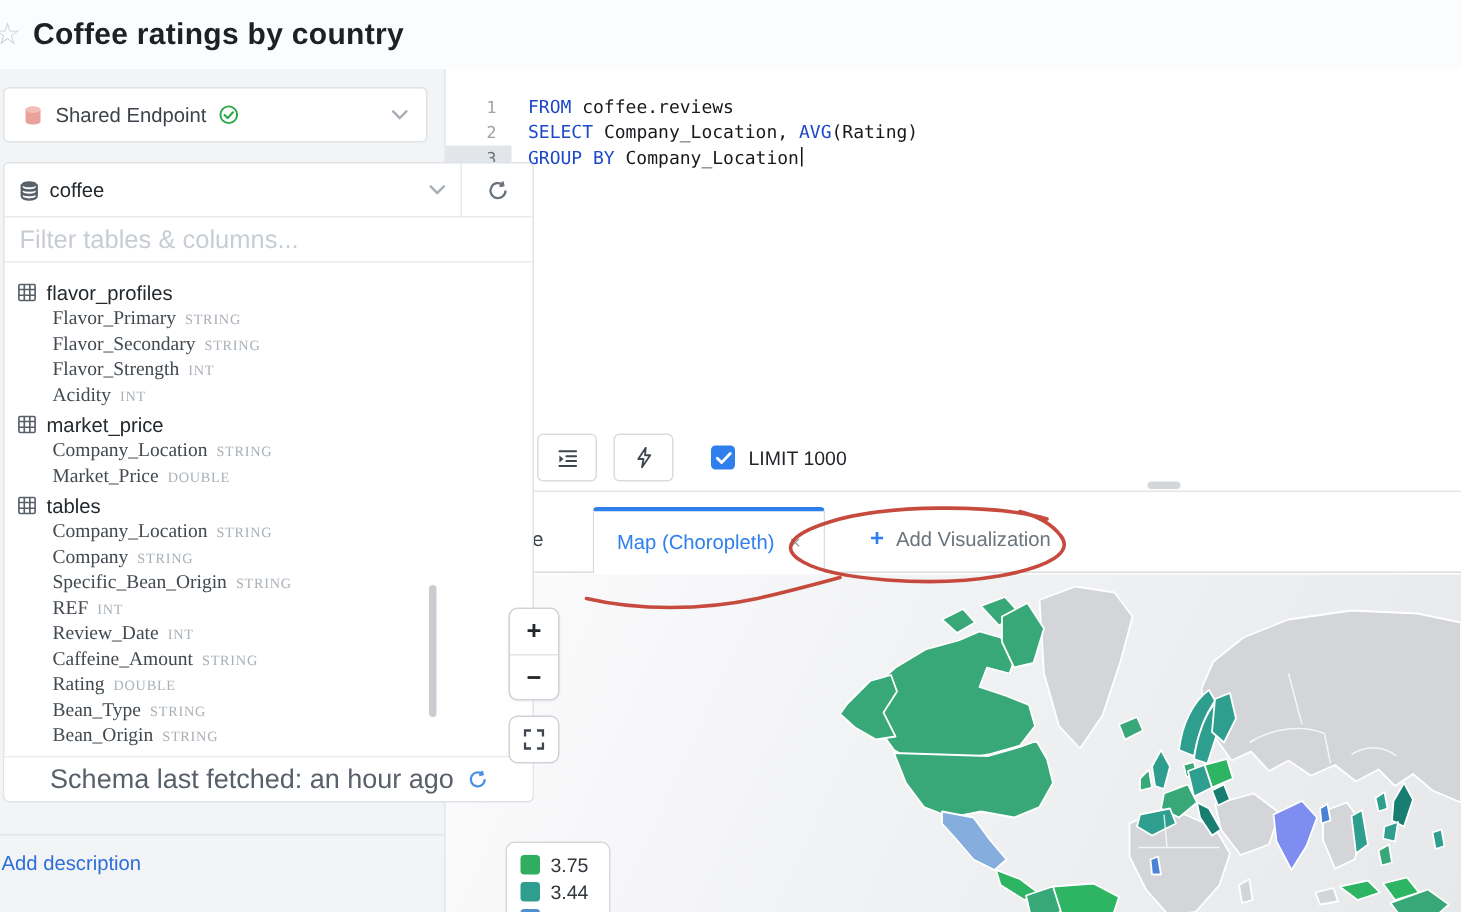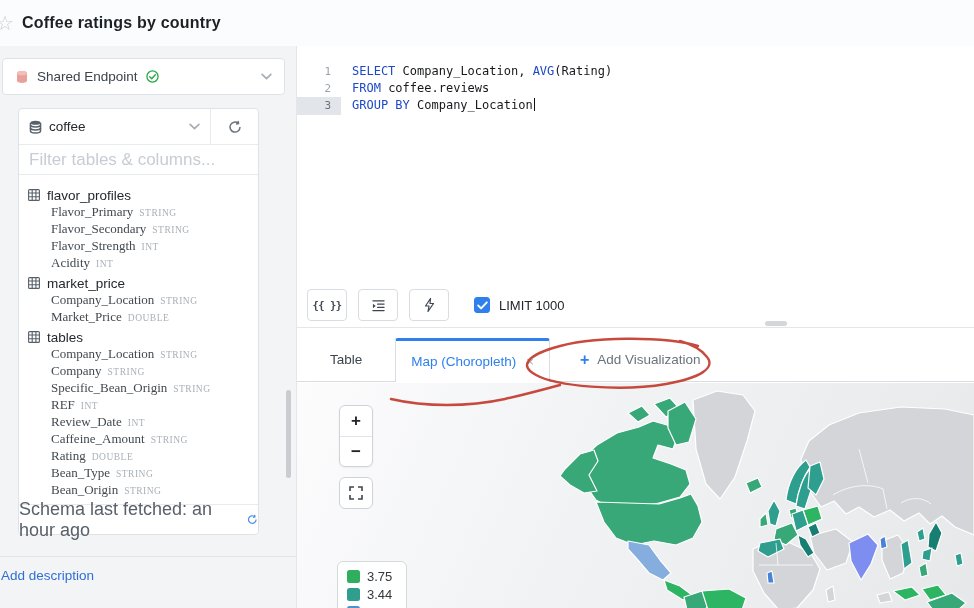--- a/index.html
+++ b/index.html
@@ -2,30 +2,30 @@
 <html><head>
 <meta charset="utf-8">
 <style>
   * { margin:0; padding:0; box-sizing:border-box; }
   html,body { width:974px; height:608px; overflow:hidden; }
   body { font-family:"Liberation Sans", sans-serif; background:#f3f4f6; position:relative; color:#24292e; }
 
   
   .header { position:absolute; top:0; left:0; right:0; height:46px; background:#fbfcfd; display:flex; align-items:center; z-index:3; }
   .star { color:#c9ced4; font-size:20px; margin-left:-4px; width:22px; line-height:46px; }
-  .title { font-size:16px; font-weight:700; color:#1c2126; margin-left:4px; letter-spacing:.2px; }
+  .title { font-size:20px; font-weight:700; color:#1c2126; margin-left:4px; letter-spacing:.2px; }
 
   
   .sidebar { position:absolute; top:46px; left:0; width:297px; bottom:0; background:#f3f4f6; border-right:1px solid #e4e6e9; z-index:2; }
   .card { background:#fff; border:1px solid #dfe3e7; border-radius:4px; }
   .endpoint { position:absolute; top:12px; left:2px; width:283px; height:37px; display:flex; align-items:center; padding:0 12px; }
   .endpoint-label { font-size:13.5px; color:#3c434a; margin:0 8px; }
   .chev { margin-left:auto; flex:0 0 auto; }
 
-  .schemacard { position:absolute; top:62px; left:18px; width:241px; height:427px; }
+  .schemacard { position:absolute; top:62px; left:2px; width:354px; height:427px; }
   .dbrow { height:36px; display:flex; align-items:center; border-bottom:1px solid #e8eaec; }
   .dbselect { flex:1; display:flex; align-items:center; padding:0 10px; height:100%; }
   .dbname { font-size:13.5px; color:#24292e; margin-left:7px; }
   .dbrefresh { width:48px; height:100%; border-left:1px solid #e8eaec; display:flex; align-items:center; justify-content:center; }
   .filterrow { height:30px; border-bottom:1px solid #e8eaec; display:flex; align-items:center; }
   .filterrow input { border:none; outline:none; width:100%; padding:0 10px; font-size:17px; font-family:"Liberation Sans",sans-serif; color:#0c4a6e; background:transparent; }
   .filterrow input::placeholder { color:#c7cdd3; }
 
   .tree { padding:9px 0 0 9px; overflow:hidden; height:330px; }
   .tree-table { display:flex; align-items:center; height:18px; margin-top:2px; cursor:pointer; }
@@ -238,22 +238,22 @@
 
 <div class="main">
 
   <div class="editor">
     <div class="gutter">
         <div class="gl">1</div>
         <div class="gl">2</div>
         <div class="gl act">3</div>
       </div>
     <div class="codebox">
+        <div class="cl"><span class="kw">FROM</span><span> coffee.reviews</span></div>
         <div class="cl"><span class="kw">SELECT</span><span> Company_Location, </span><span class="kw">AVG</span><span>(Rating)</span></div>
-        <div class="cl"><span class="kw">FROM</span><span> coffee.reviews</span></div>
         <div class="cl"><span class="kw">GROUP BY</span><span> Company_Location</span><span class="cursor"></span></div>
       </div>
   </div>
 
   <div class="toolbar">
     <div class="tbtn">
       <span class="braces">{{ }}</span>
     </div>
     <div class="tbtn">
       <svg width="15" height="13" viewBox="0 0 16 14">

